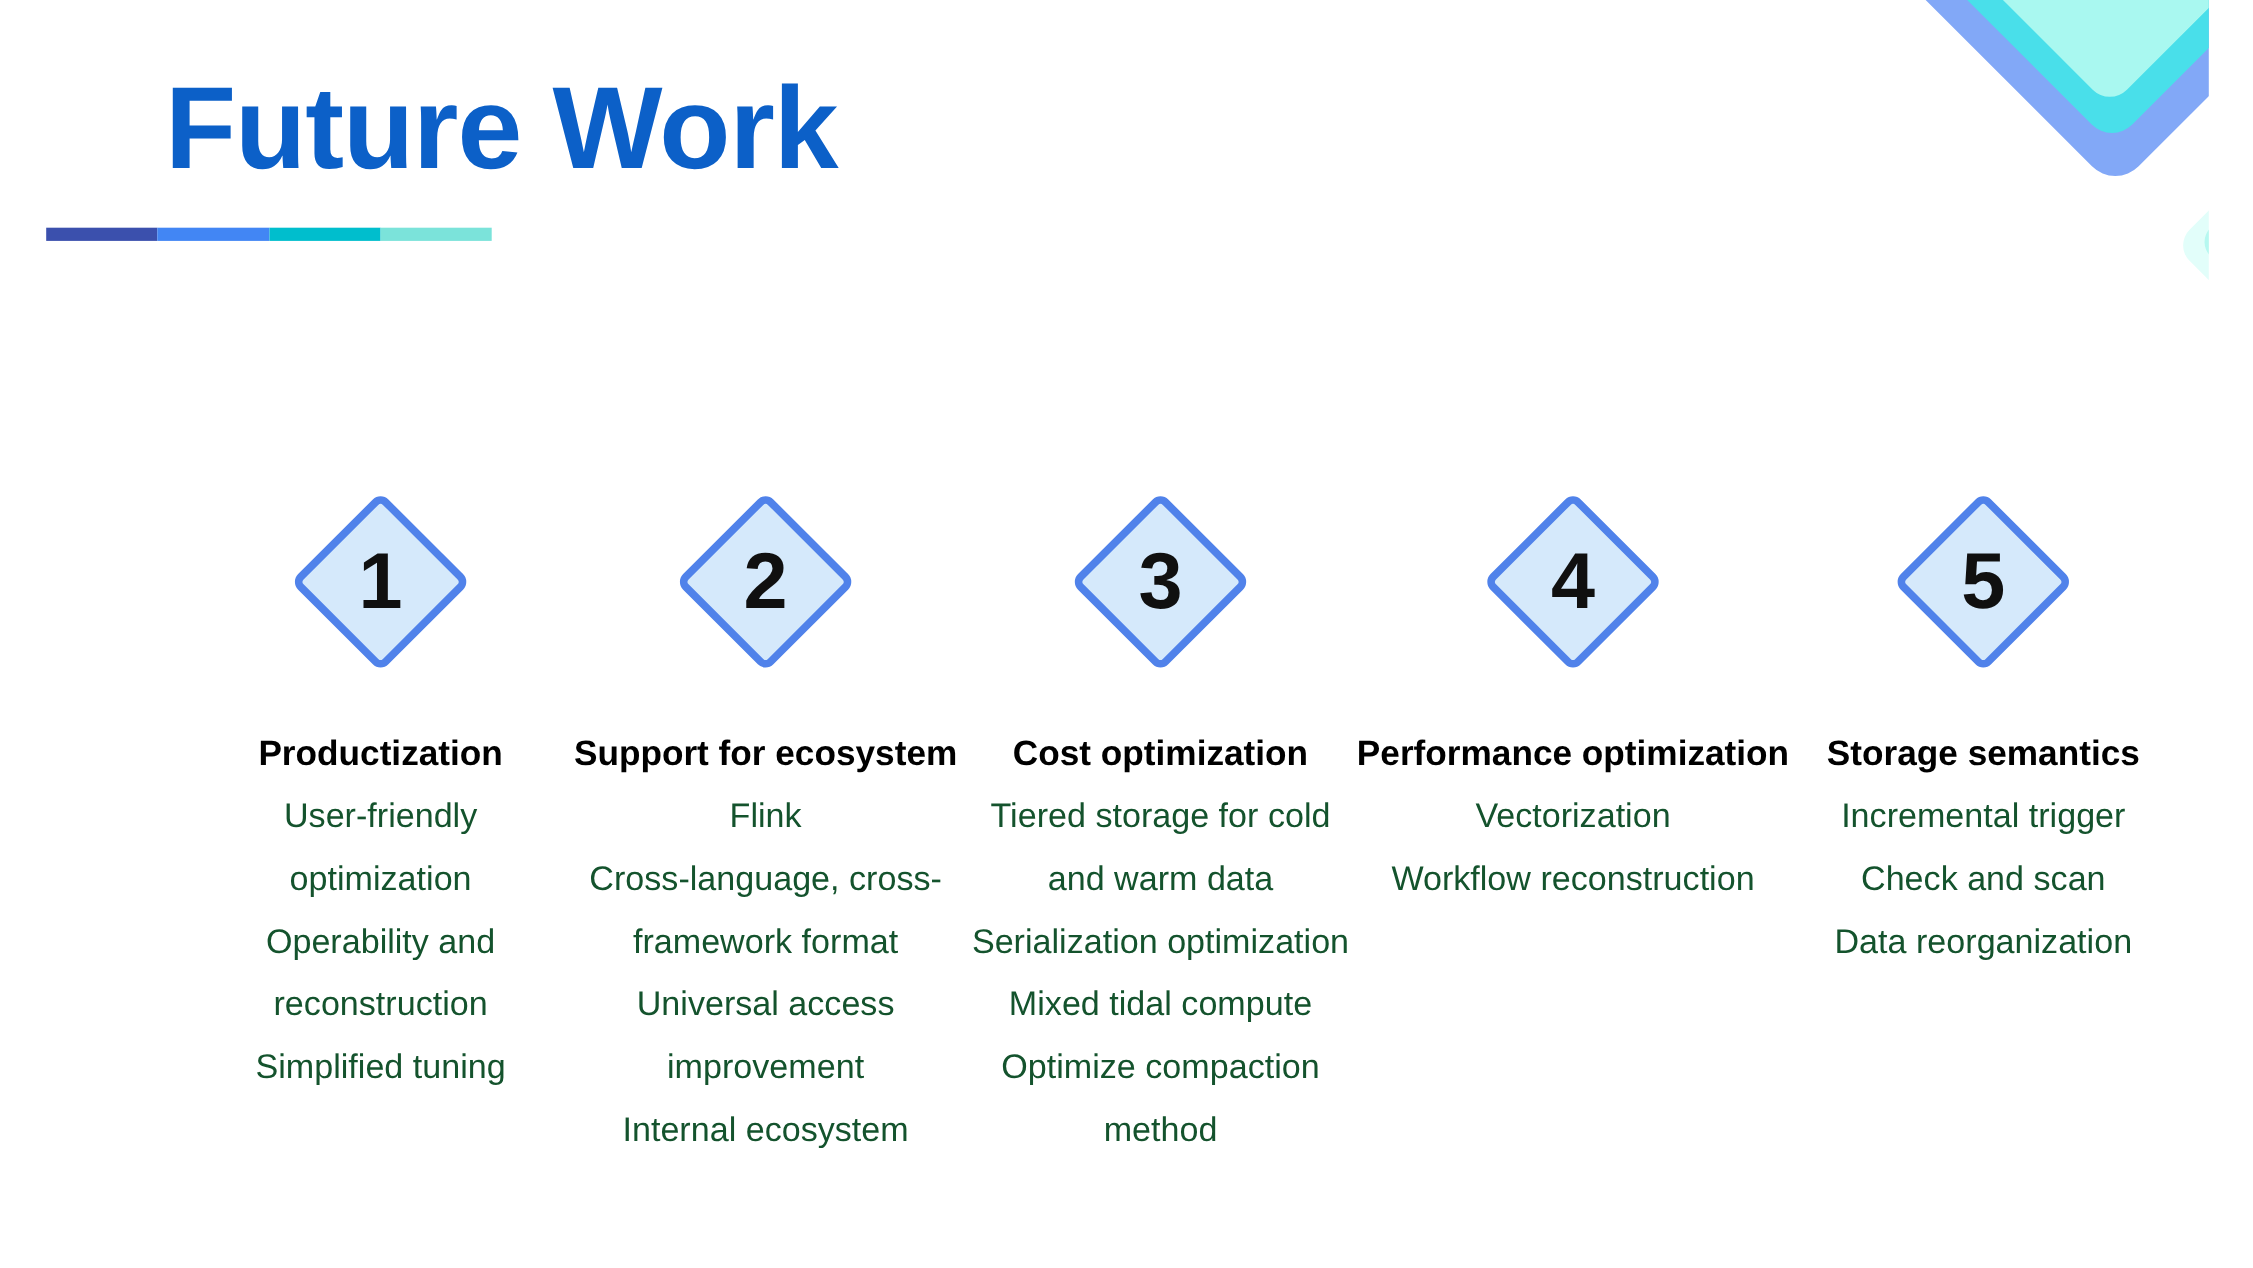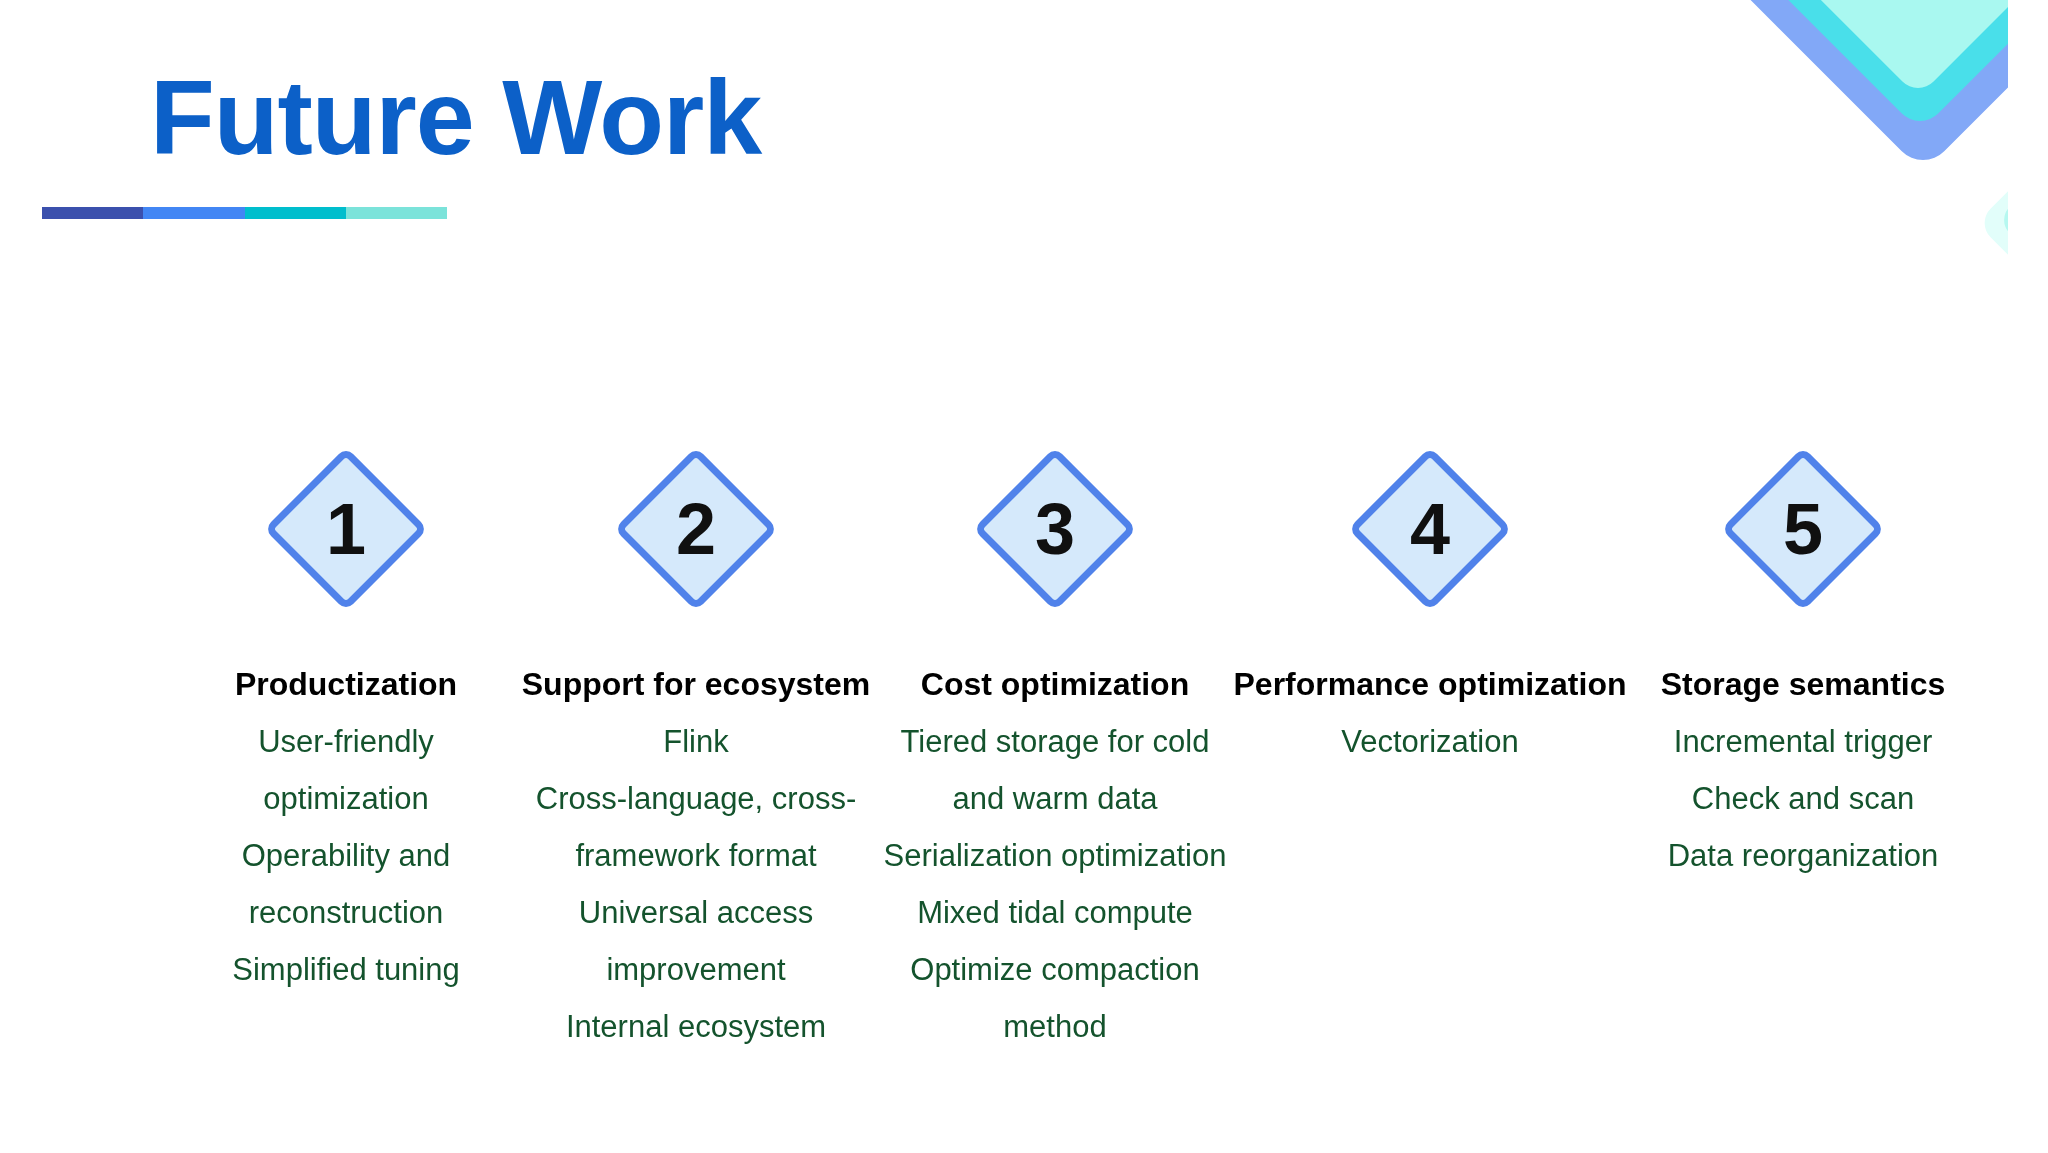--- a/index.html
+++ b/index.html
@@ -161,20 +161,21 @@
         </div>
       </div>
       <div class="column" style="left: 1220px;">
         <div class="diamond-wrap">
           <div class="diamond" style="background-color: rgb(213, 233, 251); border-color: rgb(80, 130, 234);"></div>
           <div class="diamond-num">4</div>
         </div>
         <div class="col-text">
           <div class="col-heading">Performance optimization</div>
           <div class="col-line">Vectorization</div>
+          <div class="col-line">Workflow reconstruction</div>
         </div>
       </div>
       <div class="column" style="left: 1593px;">
         <div class="diamond-wrap">
           <div class="diamond" style="background-color: rgb(213, 233, 251); border-color: rgb(80, 130, 234);"></div>
           <div class="diamond-num">5</div>
         </div>
         <div class="col-text">
           <div class="col-heading">Storage semantics</div>
           <div class="col-line">Incremental trigger</div>

